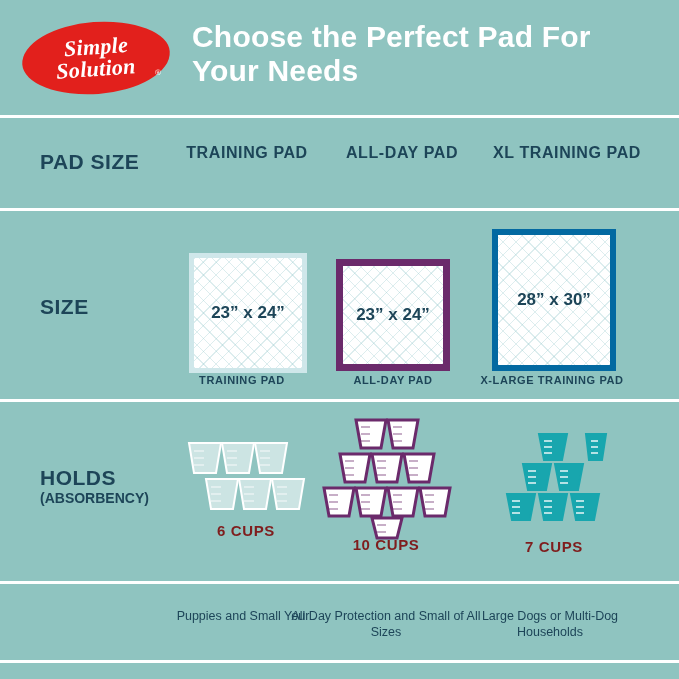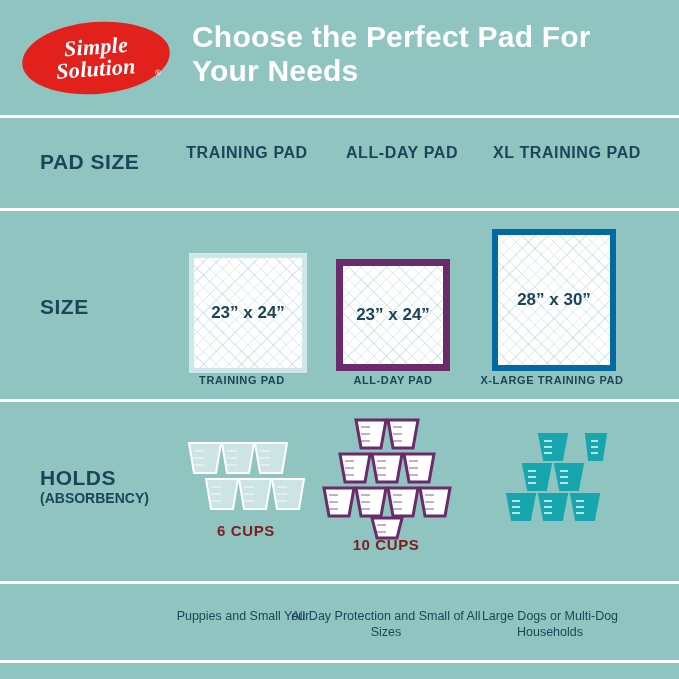--- a/index.html
+++ b/index.html
@@ -297,20 +297,21 @@
         <path d="M73 32 h28 l-5 26 h-18 z" opacity="0"></path>
       </g>
       <g fill="#18a6ae" stroke="#18a6ae" stroke-width="2">
         <path d="M88 2 h20 l-4 26 h-13 z"></path>
       </g>
       <g stroke="#ffffff" stroke-width="1.3" stroke-opacity="0.9">
         <path d="M93 9 h7 M93 15 h7 M93 21 h7"></path>
       </g>
     </svg>
   </div>
+  <div class="cupcount" style="left:474px;top:538px;">7 CUPS</div>
 
   <div class="band b4"></div>
 
 
   <div class="bestfor" style="left:148px;top:608px;">Puppies and Small Your</div>
   <div class="bestfor" style="left:291px;top:608px;">All Day Protection and Small of All Sizes</div>
   <div class="bestfor" style="left:455px;top:608px;">Large Dogs or Multi-Dog Households</div>
 
   <div class="band b5"></div>
   <div class="footerstrip"></div>

